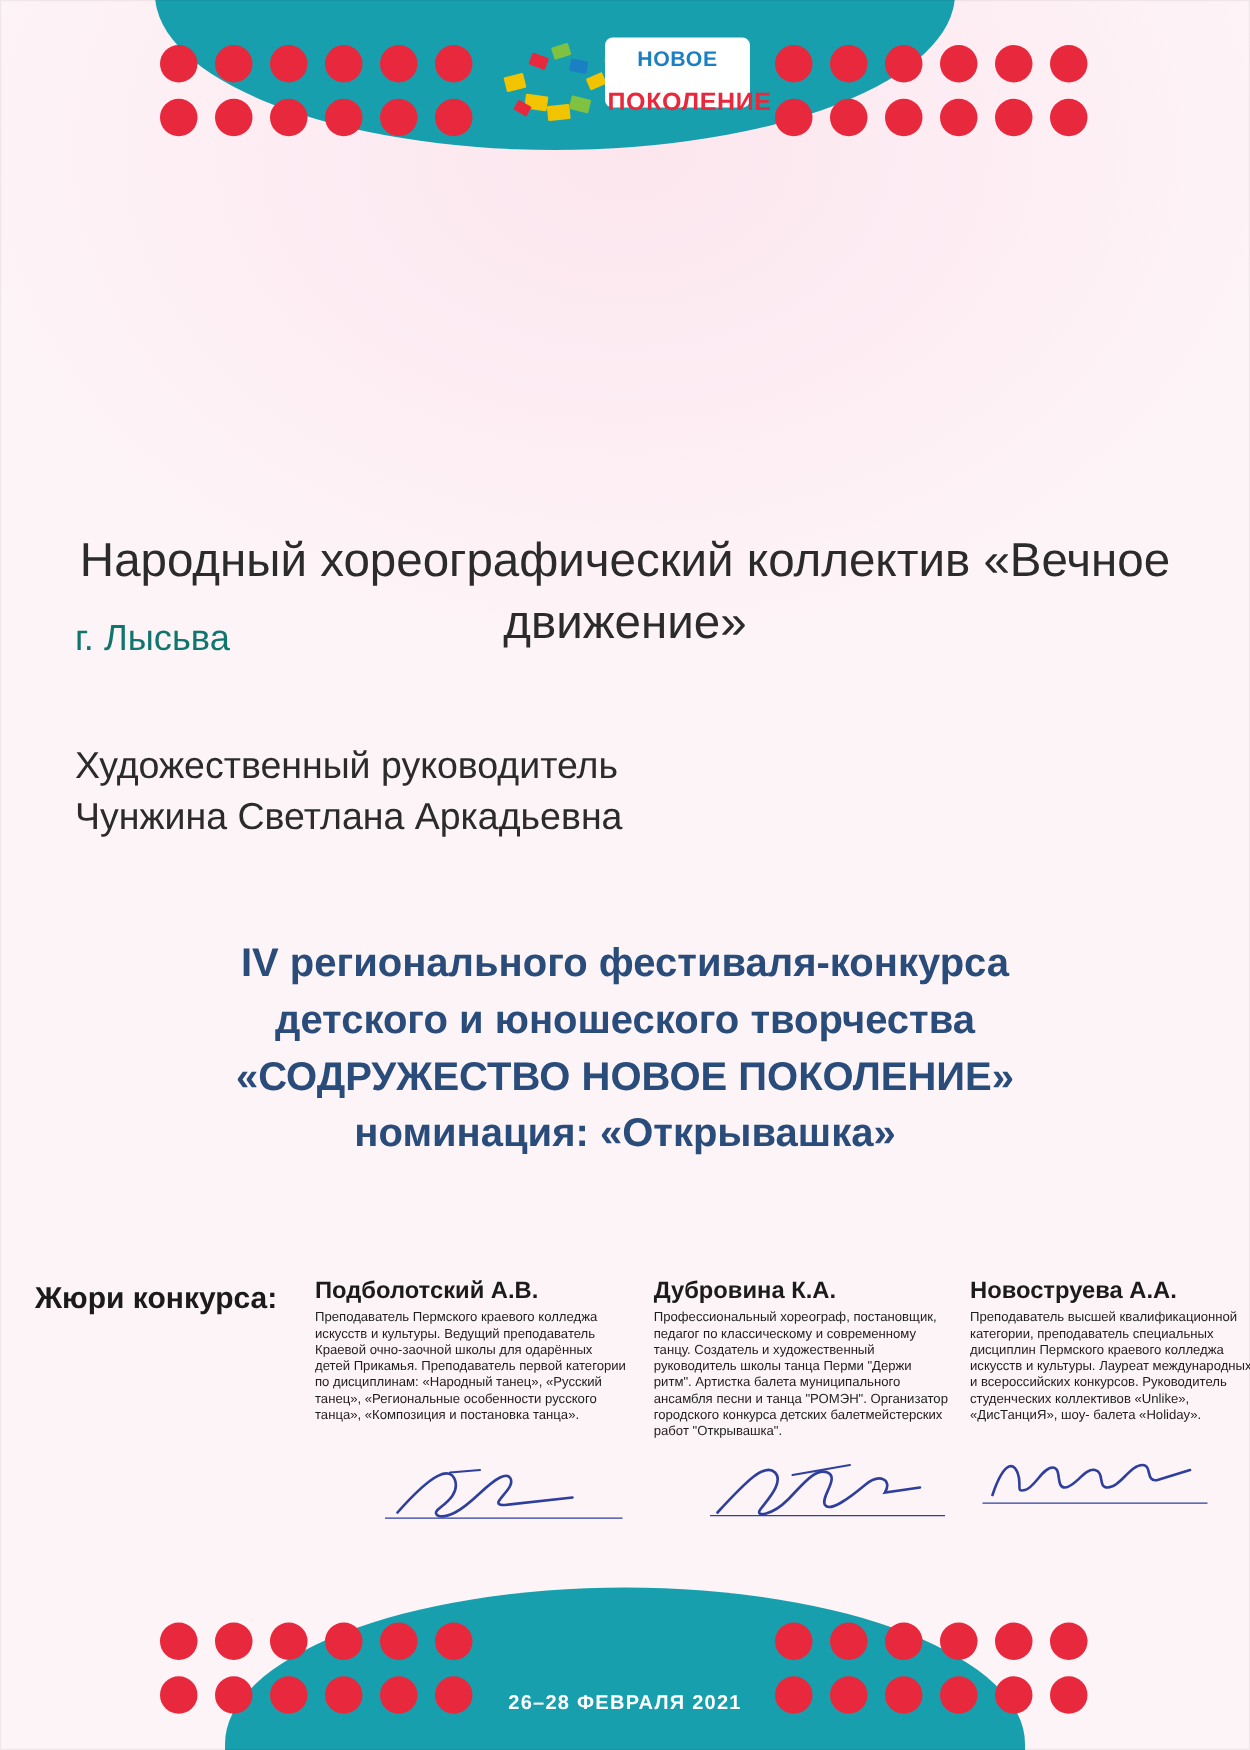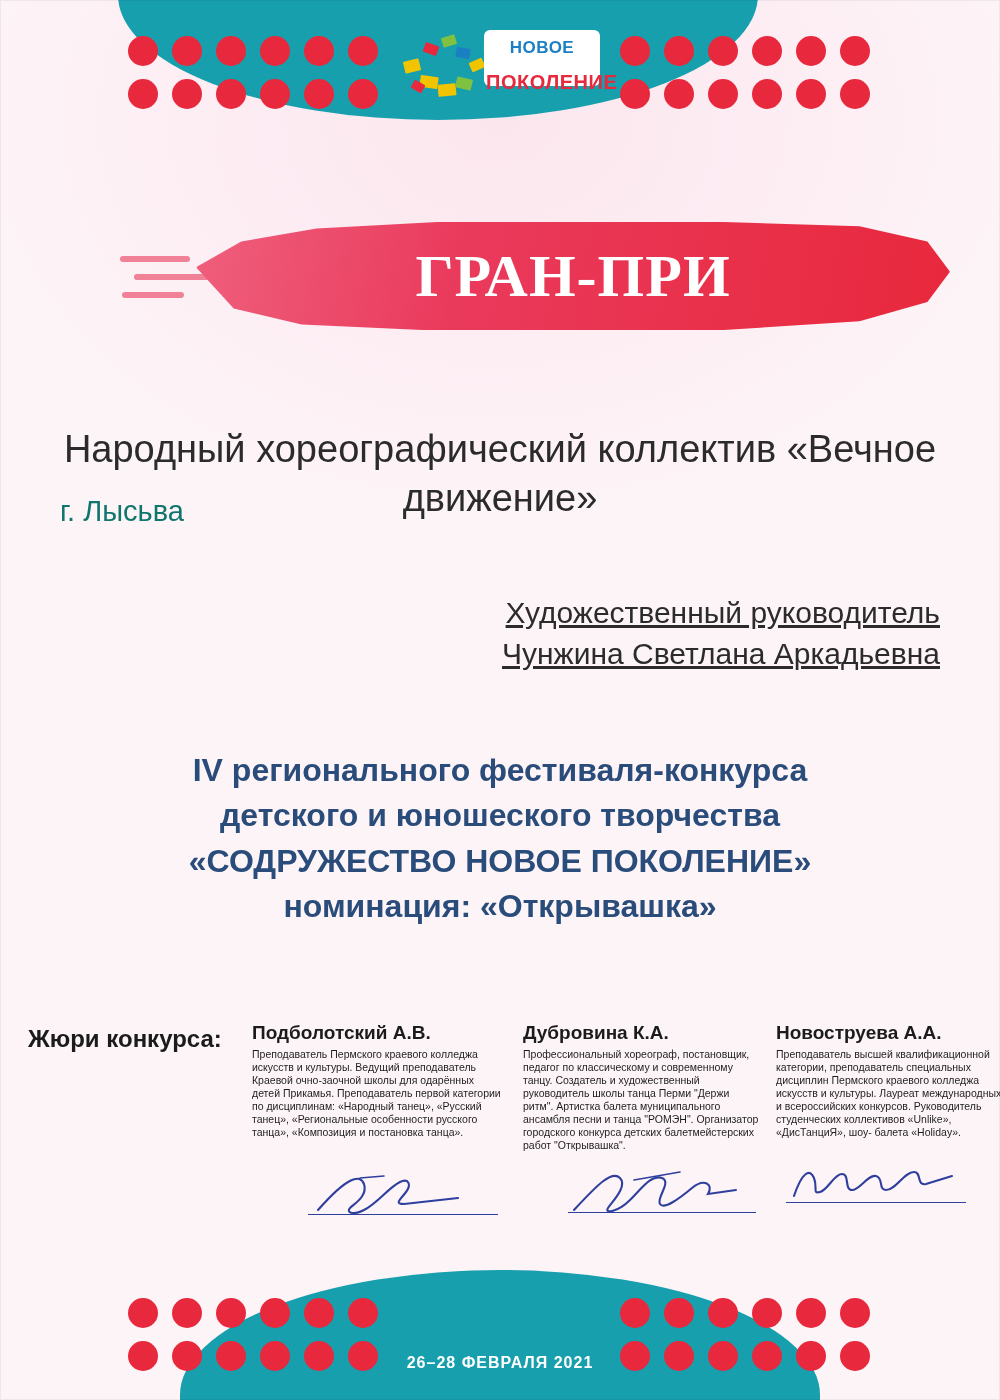--- a/index.html
+++ b/index.html
@@ -31,20 +31,21 @@
     box-shadow: inset 0 0 0 1px rgba(0,0,0,0.05);
     pointer-events: none;
   }
 
   
   .top-band {
     position: absolute;
     top: 0; left: 0;
     width: 876px;
     height: 130px;
+    padding-left: 12px;
   }
   .teal-arc-top {
     position: absolute;
     left: 50%;
     top: -210px;
     transform: translateX(-50%);
     width: 640px;
     height: 330px;
     background: #189fae;
     border-radius: 0 0 320px 320px / 0 0 125px 125px;
@@ -179,25 +180,24 @@
     width: 880px;
     text-align: left;
     color: #0f766e;
     font-size: 29px;
   }
   .leader-block {
     position: absolute;
     left: 60px;
     top: 592px;
     width: 880px;
-    text-align: right;
+    text-align: left;
     color: #2b2b2b;
     font-size: 30px;
     line-height: 1.38;
-    text-decoration: underline;
   }
   .festival-block {
     position: absolute;
     left: 60px;
     top: 748px;
     width: 880px;
     text-align: center;
     color: #2a4c7a;
     font-weight: bold;
     font-size: 32px;
@@ -351,27 +351,20 @@
         <span class="conf" style="left:86px; top:20px; width:12px; height:9px;  background:#7fc241; transform:rotate(-8deg);"></span>
         <span class="conf" style="left:96px; top:46px; width:14px; height:10px; background:#189fae; transform:rotate(16deg);"></span>
       </div>
       <div class="logo-plate">
         <div class="logo-line1">НОВОЕ</div>
         <div class="logo-line2">ПОКОЛЕНИЕ</div>
       </div>
     </div>
   </div>
 
-  <div class="banner">
-    <div class="banner-streak" style="left:0px;  top:34px; width:70px;"></div>
-    <div class="banner-streak" style="left:14px; top:52px; width:86px;"></div>
-    <div class="banner-streak" style="left:2px;  top:70px; width:62px;"></div>
-    <div class="banner-blob"></div>
-    <div class="banner-text">ГРАН-ПРИ</div>
-  </div>
 
   <div class="collective">Народный хореографический коллектив «Вечное движение»</div>
   <div class="city">г. Лысьва</div>
 
   <div class="leader-block">
     <div>Художественный руководитель</div>
     <div>Чунжина Светлана Аркадьевна</div>
   </div>
 
   <div class="festival-block">

